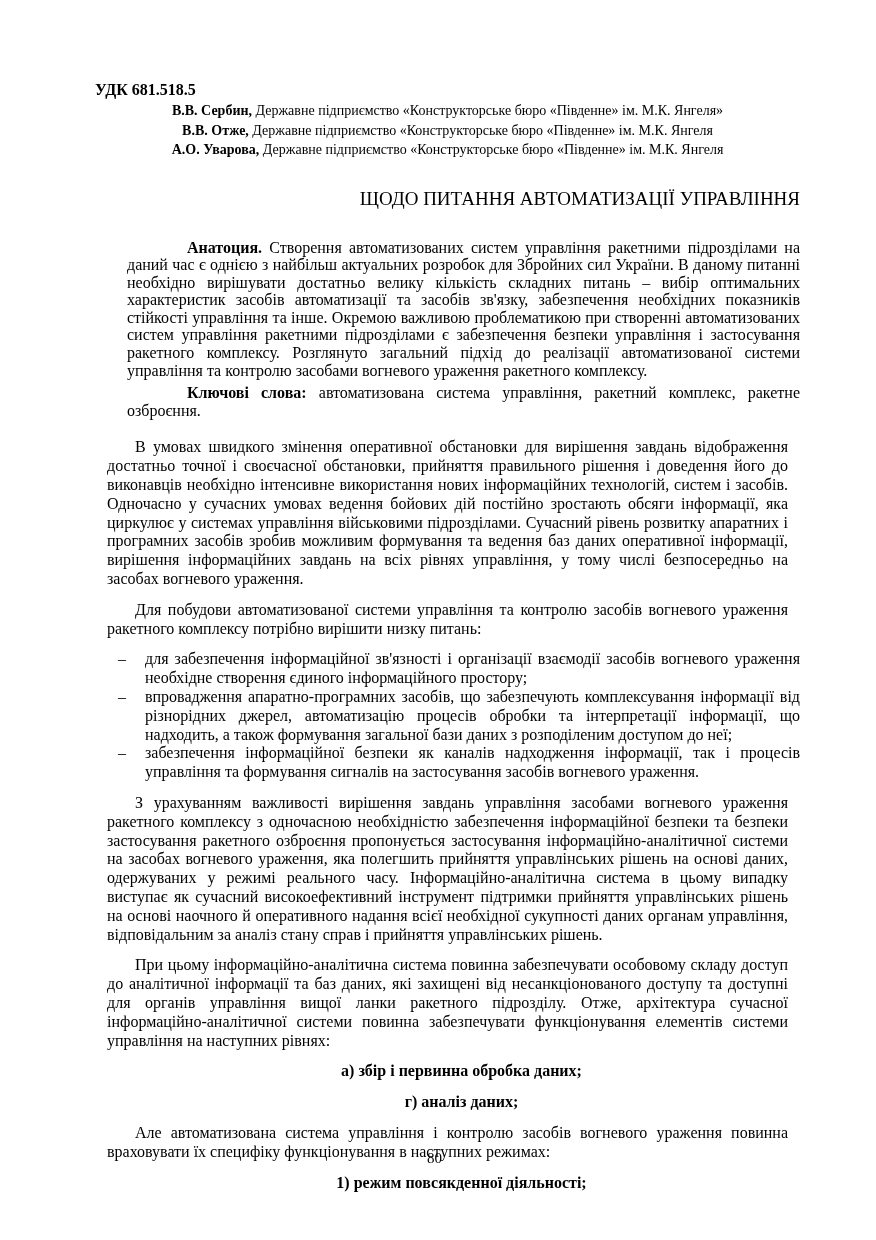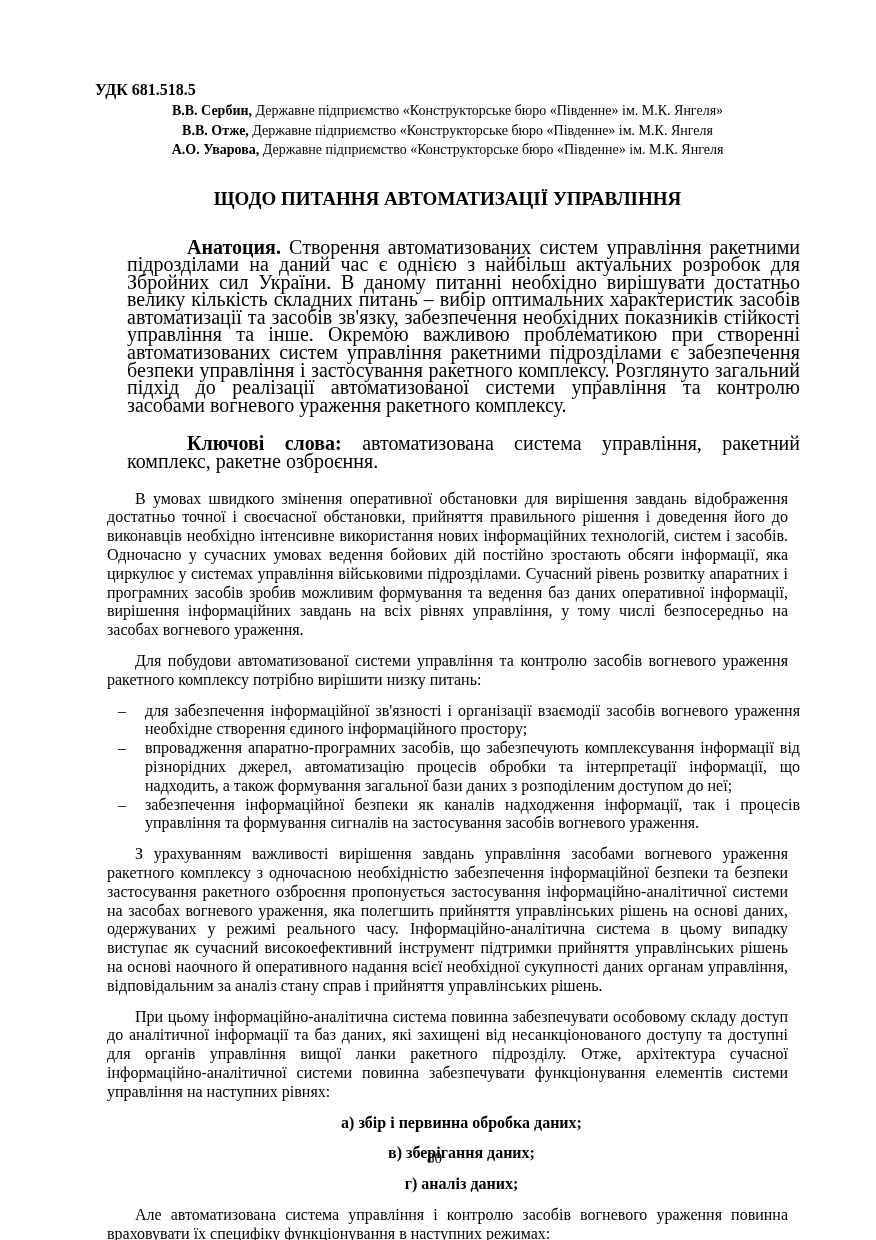--- a/index.html
+++ b/index.html
@@ -24,37 +24,37 @@
     line-height: 20px;
   }
   .authors {
     text-align: center;
     font-size: 14px;
     line-height: 19.5px;
     margin-top: 1px;
   }
   .article-title {
     margin: 25px 0 0 0;
-    text-align: center;
+    text-align: right;
     font-size: 19px;
-    font-weight: bold;
+    font-weight: normal;
     line-height: 27px;
   }
   .abstract-block {
     margin: 27px 0 0 32px;
-    font-size: 20px;
+    font-size: 16px;
     line-height: 17.6px;
     text-align: justify;
   }
   .abstract-block p {
     margin: 0;
     text-indent: 60px;
   }
   .abstract-block p.keywords {
-    margin-top: 21px;
+    margin-top: 5px;
   }
   .body-text {
     margin-top: 19px;
     font-size: 16px;
     line-height: 18.8px;
     text-align: justify;
   }
   .body-text p {
     margin: 12px;
     text-indent: 28px;
@@ -124,21 +124,20 @@
       <div class="dash-item">
         <span class="dash-marker">–</span>
         <div class="dash-text">забезпечення інформаційної безпеки як каналів надходження інформації, так і процесів управління та формування сигналів на застосування засобів вогневого ураження.</div>
       </div>
     </div>
 
     <p>З урахуванням важливості вирішення завдань управління засобами вогневого ураження ракетного комплексу з одночасною необхідністю забезпечення інформаційної безпеки та безпеки застосування ракетного озброєння пропонується застосування інформаційно-аналітичної системи на засобах вогневого ураження, яка полегшить прийняття управлінських рішень на основі даних, одержуваних у режимі реального часу. Інформаційно-аналітична система в цьому випадку виступає як сучасний високоефективний інструмент підтримки прийняття управлінських рішень на основі наочного й оперативного надання всієї необхідної сукупності даних органам управління, відповідальним за аналіз стану справ і прийняття управлінських рішень.</p>
     <p>При цьому інформаційно-аналітична система повинна забезпечувати особовому складу доступ до аналітичної інформації та баз даних, які захищені від несанкціонованого доступу та доступні для органів управління вищої ланки ракетного підрозділу. Отже, архітектура сучасної інформаційно-аналітичної системи повинна забезпечувати функціонування елементів системи управління на наступних рівнях:</p>
 
     <p class="list-line">а) збір і первинна обробка даних;</p>
-    <p class="list-line">в) зберігання даних;</p>
     <p class="list-line">г) аналіз даних;</p>
 
     <p>Але автоматизована система управління і контролю засобів вогневого ураження повинна враховувати їх специфіку функціонування в наступних режимах:</p>
 
     <p class="list-line">1) режим повсякденної діяльності;</p>
   </div>
 
   <div class="page-number">80</div>
 
 </div>

